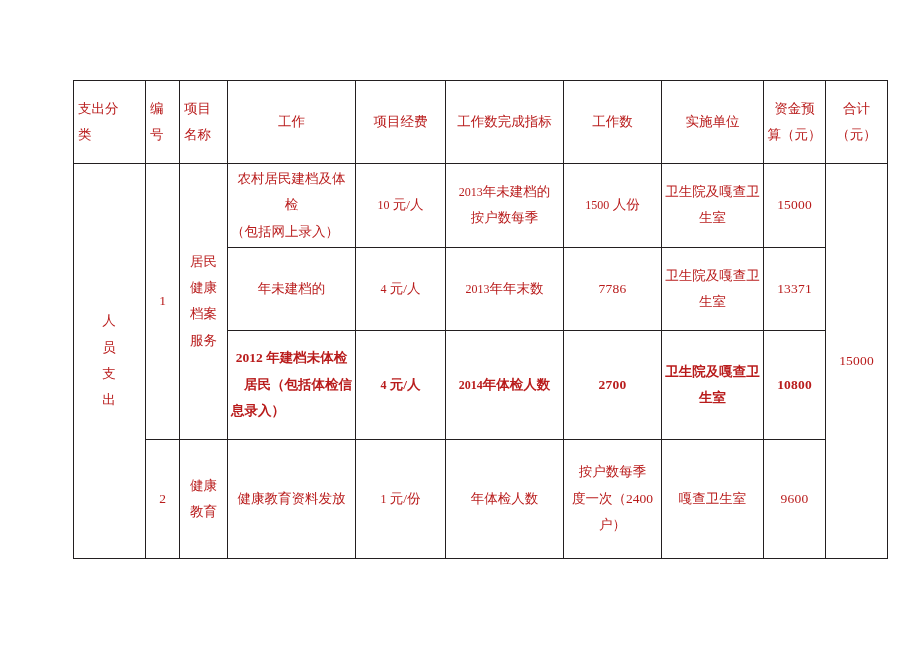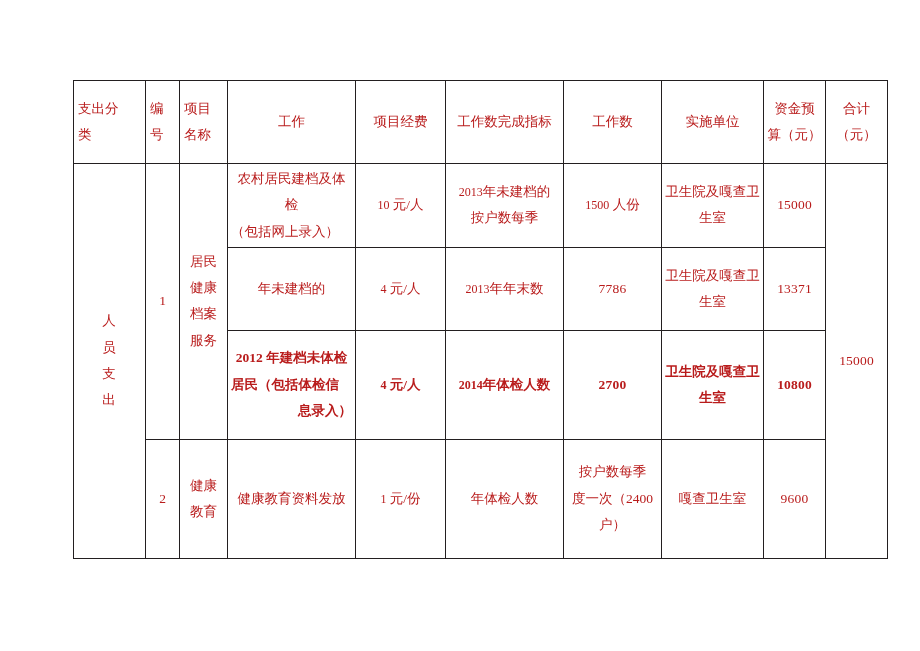--- a/index.html
+++ b/index.html
@@ -192,22 +192,22 @@
           <td class="left-txt">
             <div>卫生院及嘎查卫</div>
             <div style="text-align:center">生室</div>
           </td>
           <td class="num">13371</td>
         </tr>
 
         <tr class="r3">
           <td class="left-txt mix">
             <div>2012 年建档未体检</div>
-            <div style="text-align:left">居民（包括体检信</div>
-            <div style="text-align:right">息录入）</div>
+            <div style="text-align:right">居民（包括体检信</div>
+            <div style="text-align:left">息录入）</div>
           </td>
           <td class="mix">
             <span class="d">4</span>
             <span>元/人</span>
           </td>
           <td class="mix">
             <span class="d">2014</span><span>年体检人数</span>
           </td>
           <td class="num">2700</td>
           <td class="left-txt">

